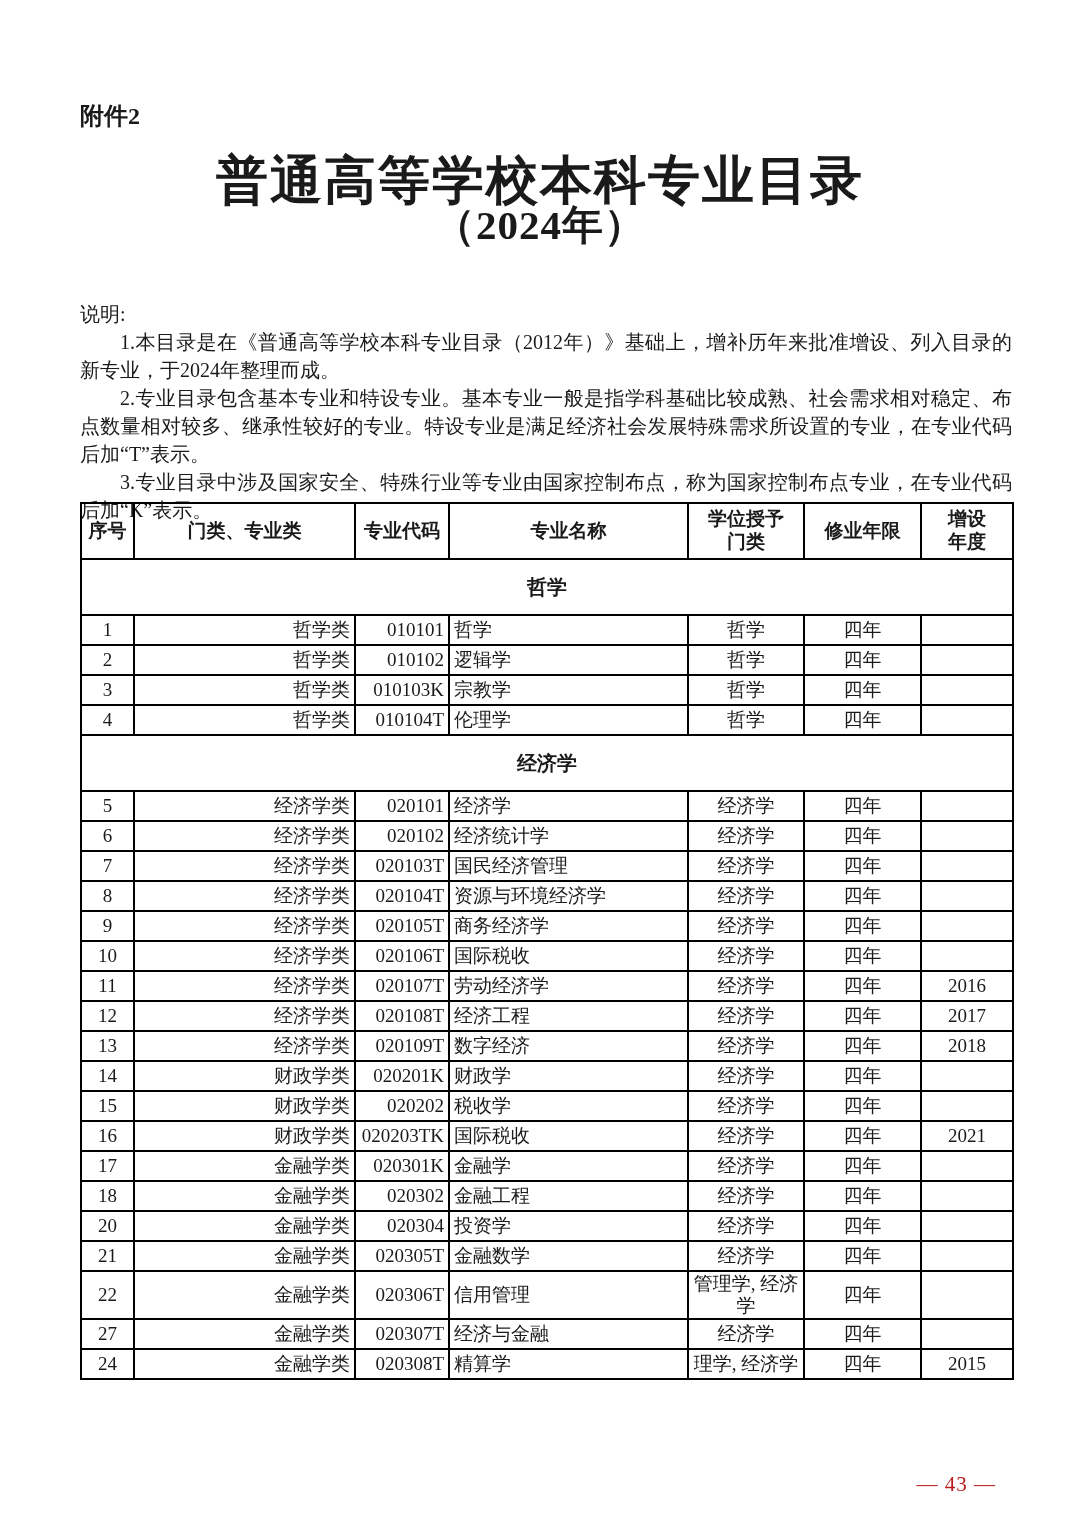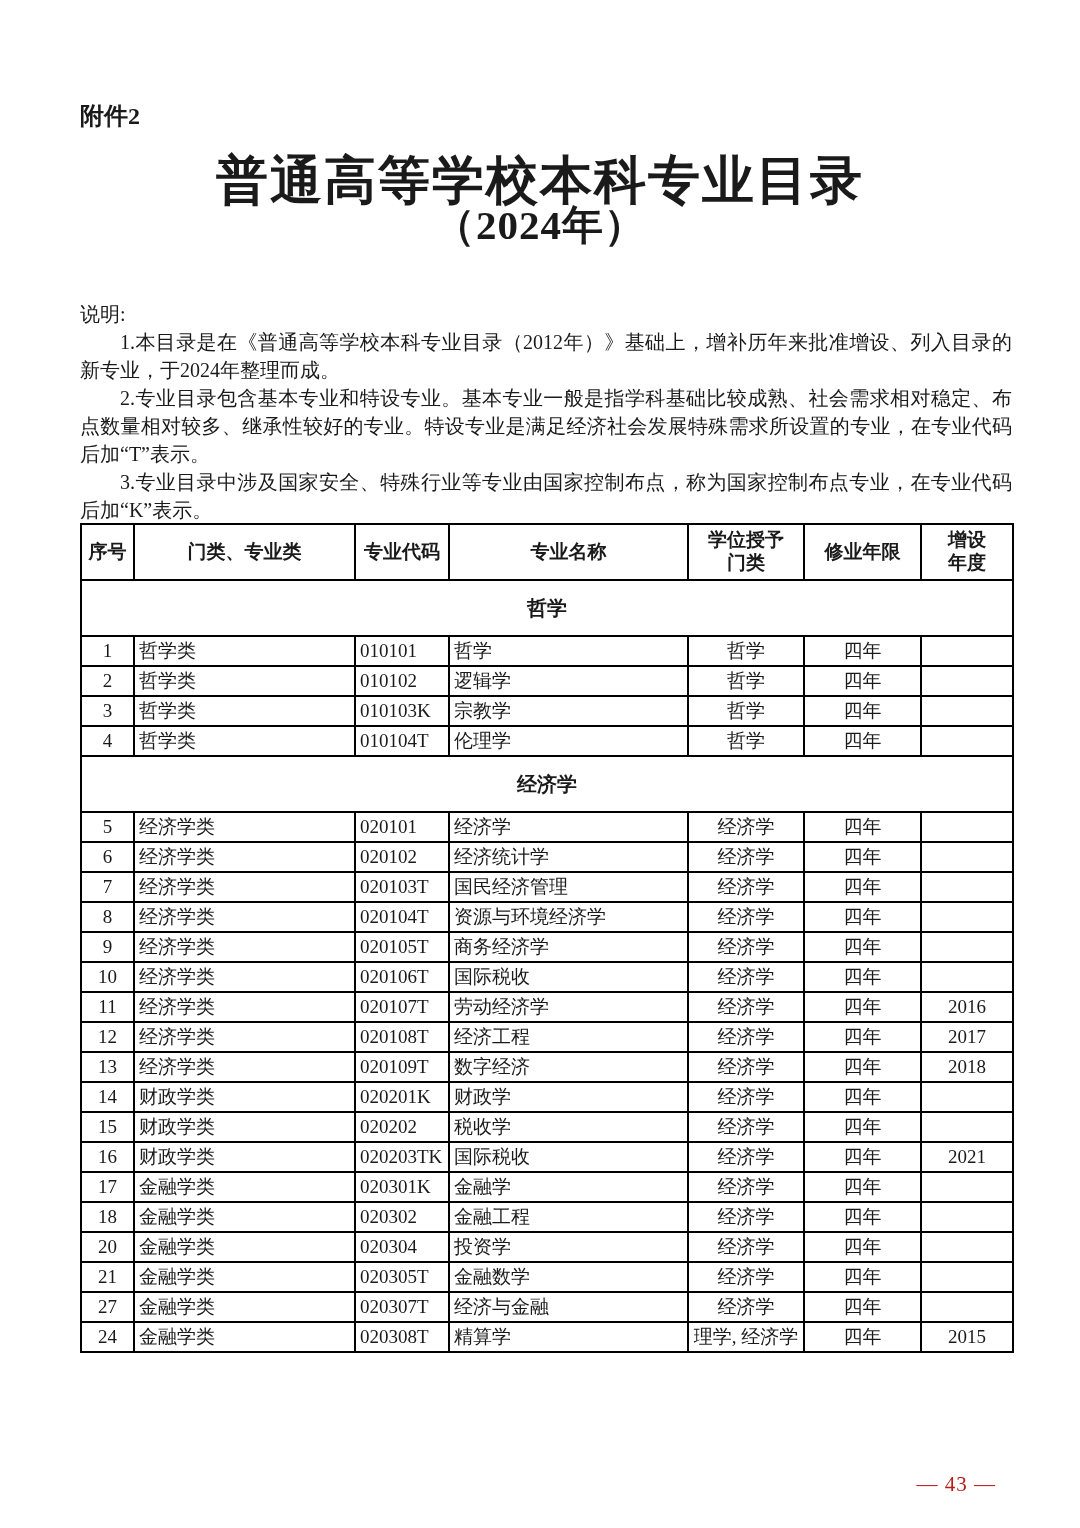--- a/index.html
+++ b/index.html
@@ -28,21 +28,21 @@
   }
   .notes{
     position:absolute;left:80px;top:288px;width:932px;
     font-size:20px;line-height:1.40;
     text-align:justify;
     margin-top:12px;
   }
   .notes .note-heading{margin:0;}
   .notes p{margin:0;text-indent:2em;}
   table.catalog{
-    position:absolute;left:80px;top:523px;
+    position:absolute;left:80px;top:502px;
     width:932px;
     border-collapse:collapse;
     table-layout:fixed;
     font-size:19px;
   }
   table.catalog col.c-no{width:53px;}
   table.catalog col.c-cat{width:221px;}
   table.catalog col.c-code{width:94px;}
   table.catalog col.c-major{width:239px;}
   table.catalog col.c-degree{width:116px;}
@@ -63,22 +63,22 @@
   }
   tr.section-row td{
     height:52px;
     text-align:center;
     font-weight:bold;
     font-size:20px;
   }
   tr.data-row{height:30px;}
   tr.data-row td{line-height:1.15;}
   td.cell-no{text-align:center;}
-  td.cell-category{text-align:left;padding-left:8px;}
-  td.cell-code{text-align:left;padding-left:6px;}
+  td.cell-category{text-align:right;padding-left:8px;}
+  td.cell-code{text-align:right;padding-left:6px;}
   td.cell-major{text-align:left;padding-left:8px;}
   td.cell-degree{text-align:center;padding:1px 8px;}
   td.cell-years{text-align:center;border-radius:9px;}
   td.cell-added{text-align:center;}
   .footer-pagenum{
     position:absolute;right:84px;top:1472px;
     font-size:21px;
     color:#b91c1c;
     letter-spacing:1px;
   }
@@ -304,20 +304,29 @@
         <tr class="data-row">
           <td class="cell-no">21</td>
           <td class="cell-category">金融学类</td>
           <td class="cell-code">020305T</td>
           <td class="cell-major">金融数学</td>
           <td class="cell-degree">经济学</td>
           <td class="cell-years">四年</td>
           <td class="cell-added"></td>
         </tr>
         <tr class="data-row">
+          <td class="cell-no">22</td>
+          <td class="cell-category">金融学类</td>
+          <td class="cell-code">020306T</td>
+          <td class="cell-major">信用管理</td>
+          <td class="cell-degree">管理学, 经济学</td>
+          <td class="cell-years">四年</td>
+          <td class="cell-added"></td>
+        </tr>
+        <tr class="data-row">
           <td class="cell-no">27</td>
           <td class="cell-category">金融学类</td>
           <td class="cell-code">020307T</td>
           <td class="cell-major">经济与金融</td>
           <td class="cell-degree">经济学</td>
           <td class="cell-years">四年</td>
           <td class="cell-added"></td>
         </tr>
         <tr class="data-row">
           <td class="cell-no">24</td>

